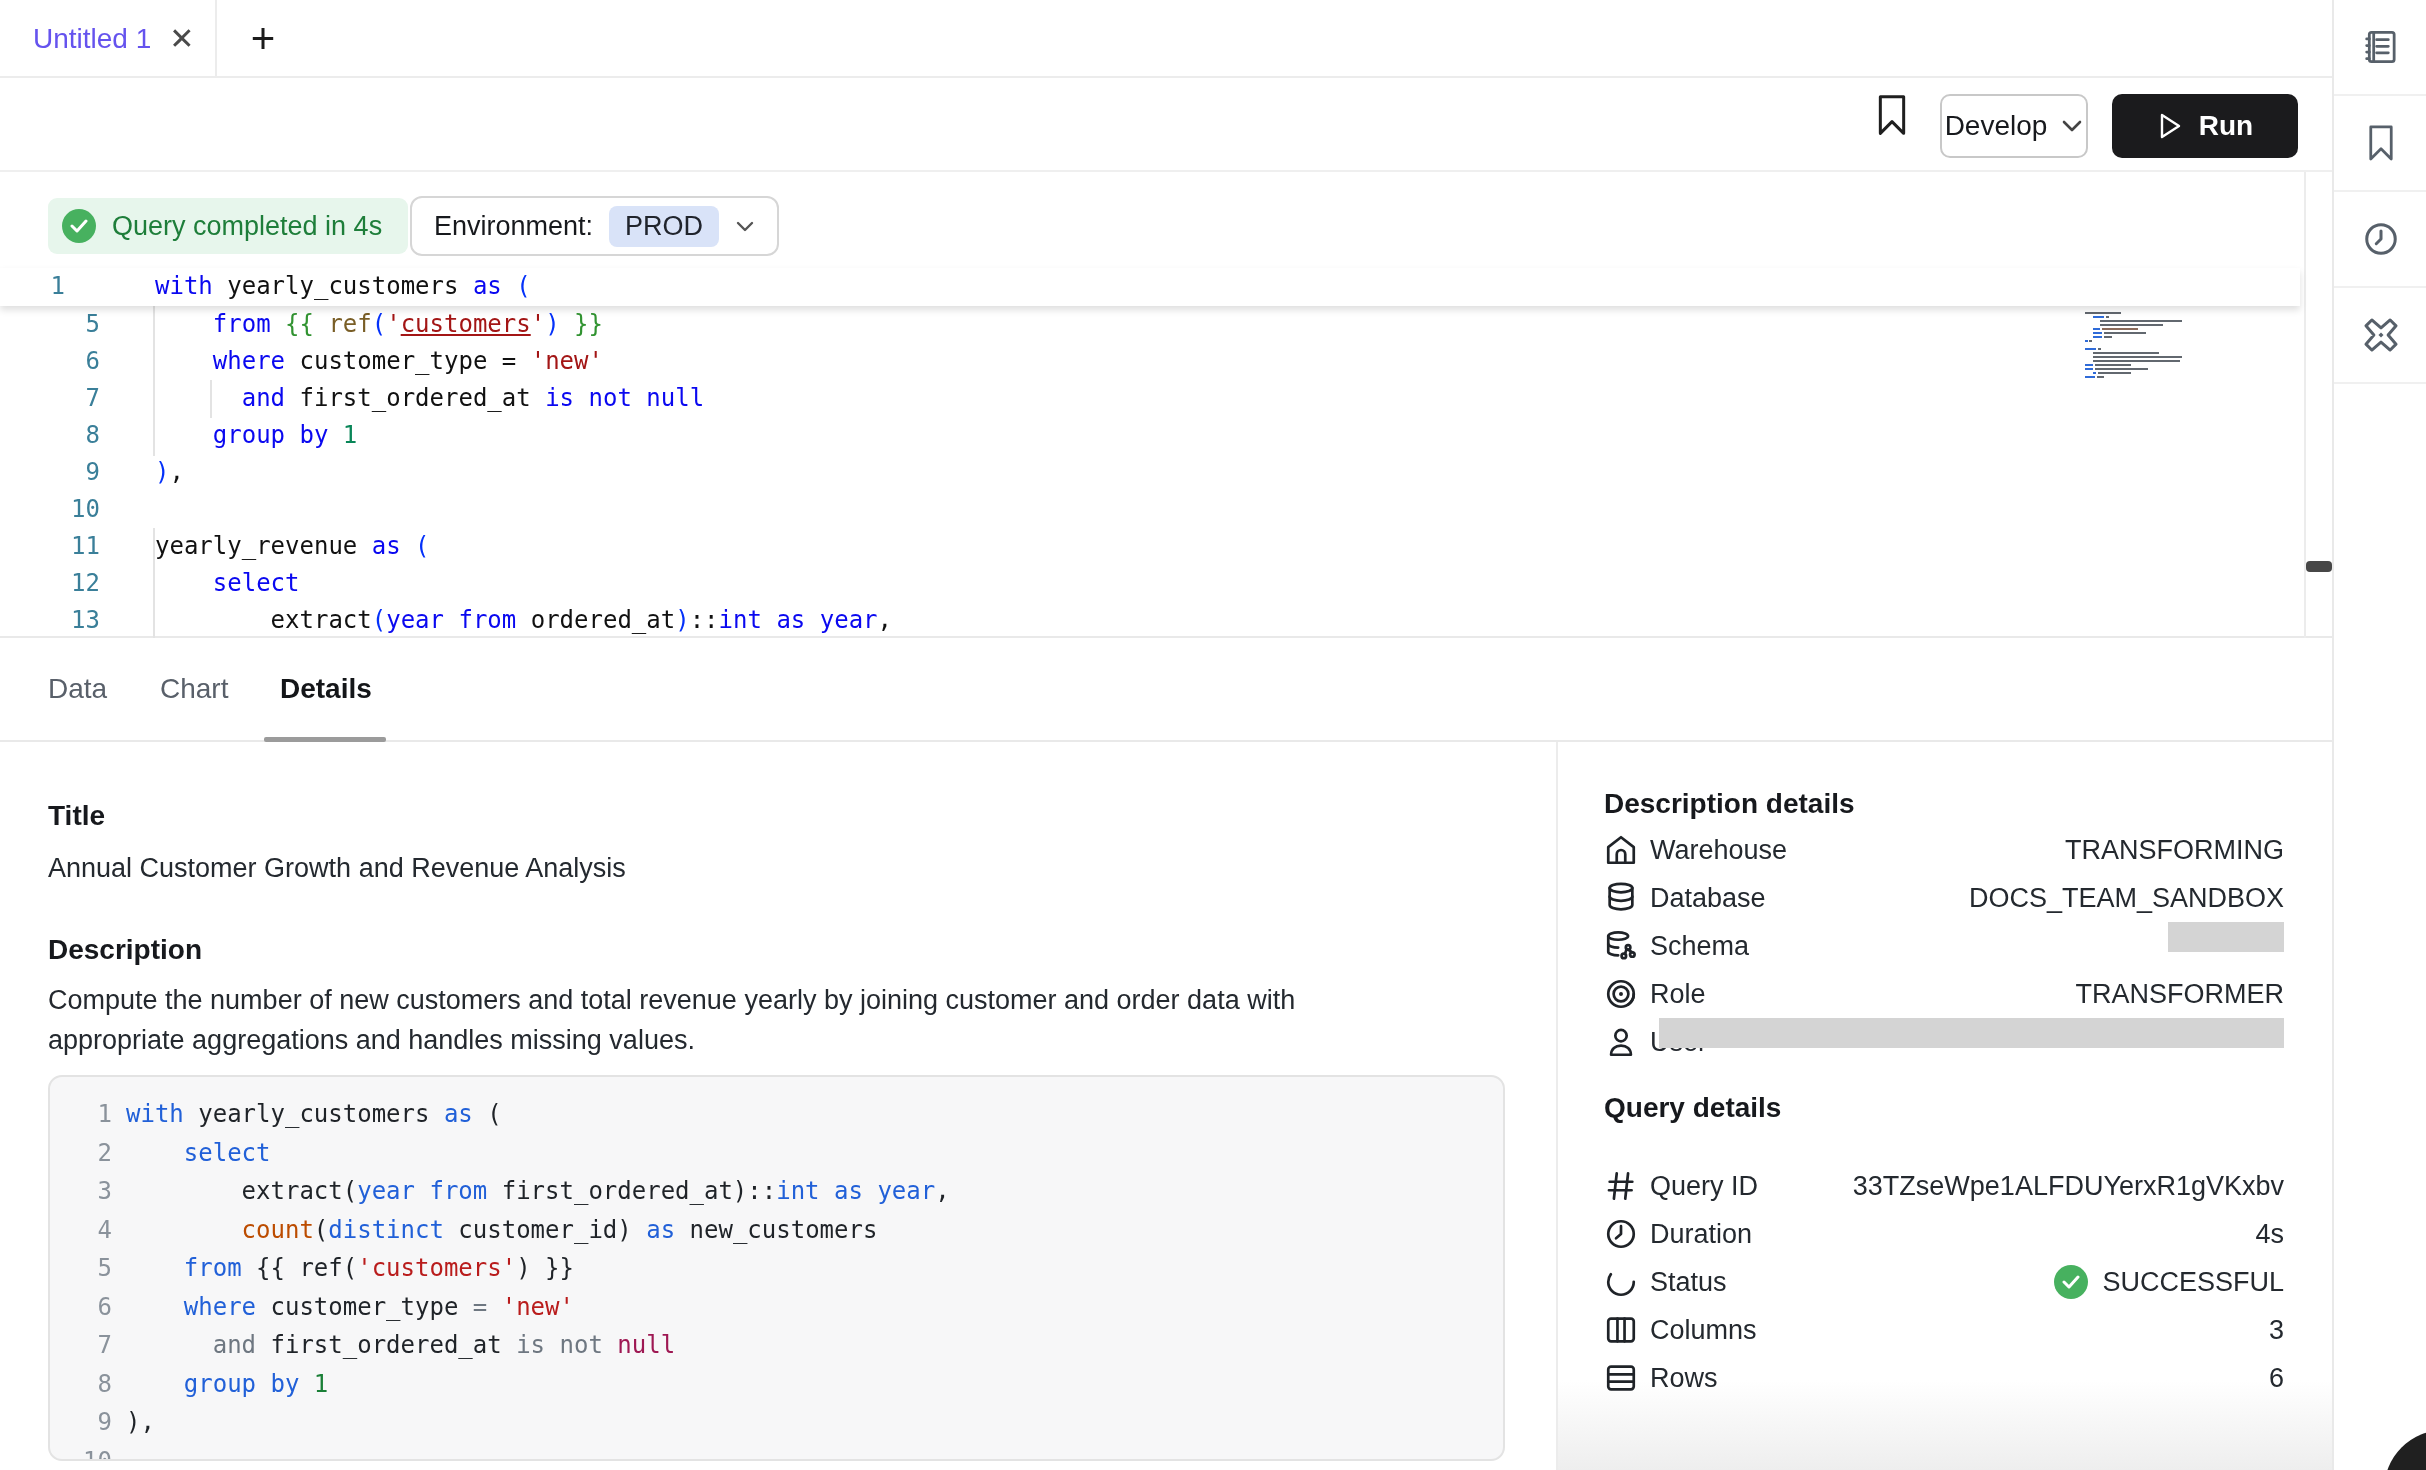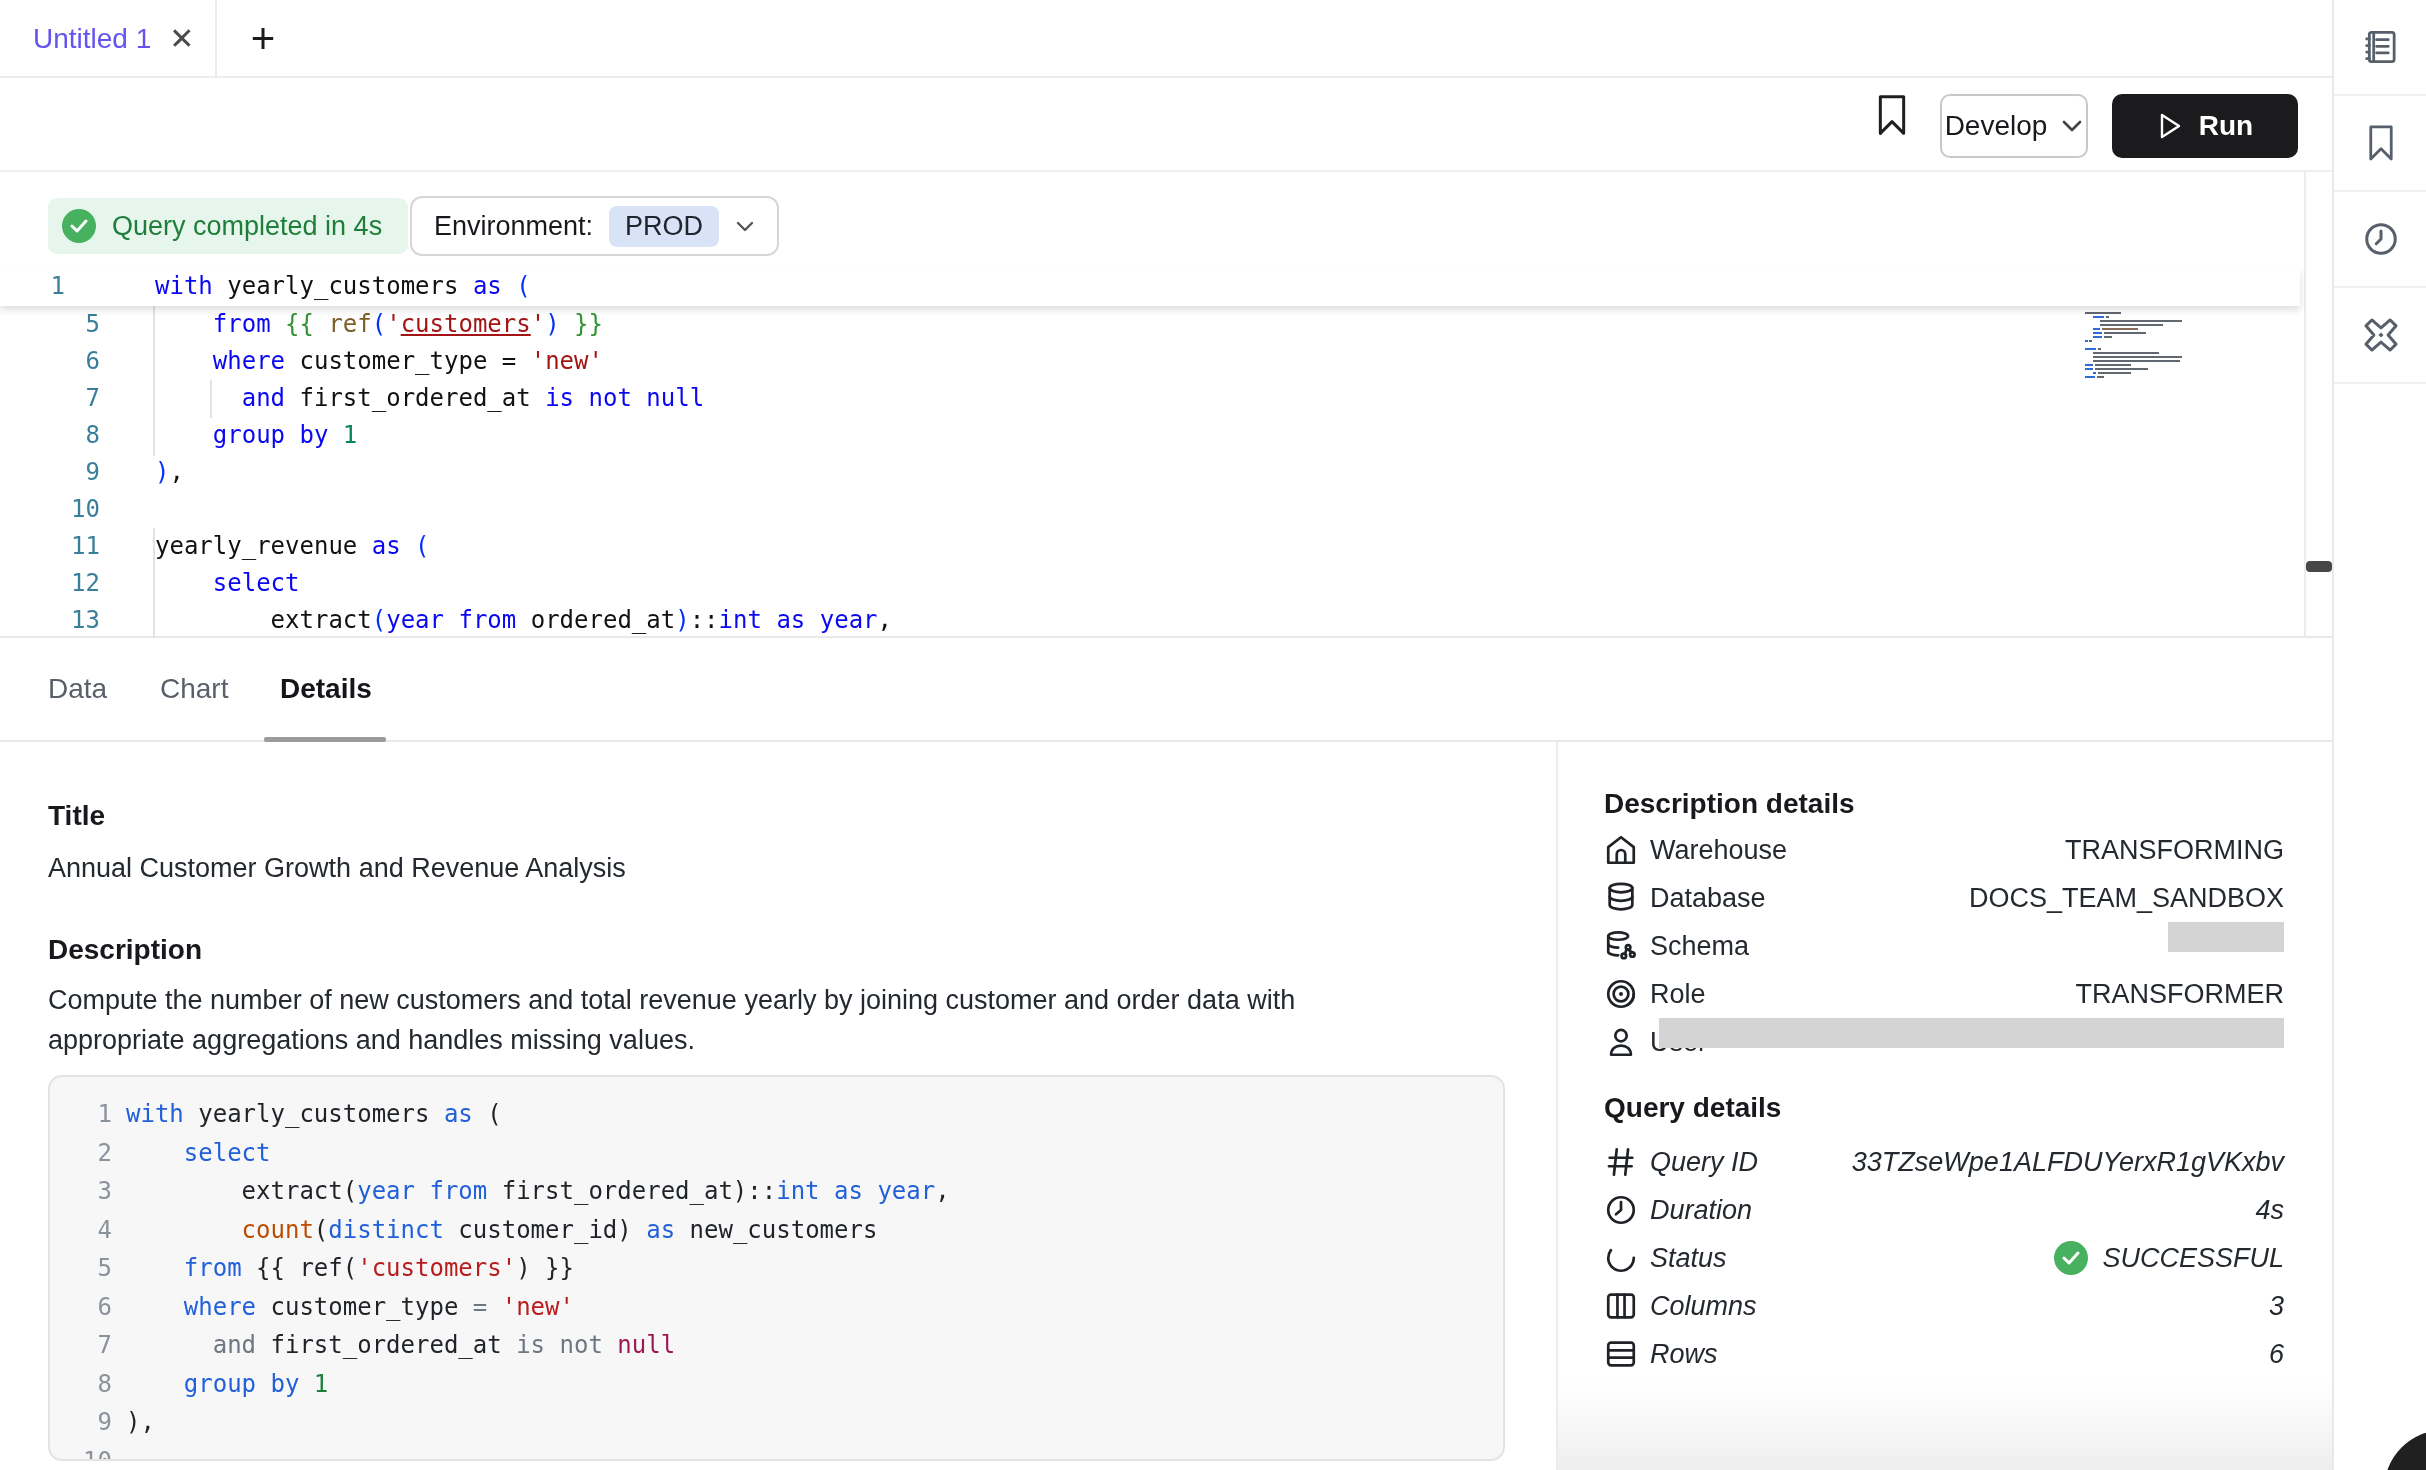--- a/index.html
+++ b/index.html
@@ -424,21 +424,21 @@
           </svg>
         </span>
         <span class="rlabel">User</span>
         <span class="rvalue">
           <span class="redact" style="width: 625px;"></span>
         </span>
       </div>
     </div>
 
   <div class="h-sec abs" style="left:1604px; top:1092px;">Query details</div>
-  <div class="abs" id="query-rows" style="left:1604px; top:1138px; width:680px;font-style:italic;">
+  <div class="abs" id="query-rows" style="left:1604px; top:1162px; width:680px;">
       <div class="info-row">
         <span class="ricon">
           <svg viewBox="0 0 24 24" width="34" height="34">
             <path d="M9 3 L7 21 M17 3 L15 21 M4 9 H20 M3.5 15 H19.5" fill="none" stroke="currentColor" stroke-width="1.9" stroke-linecap="round" stroke-linejoin="round"></path>
           </svg>
         </span>
         <span class="rlabel">Query ID</span>
         <span class="rvalue">
           <span>33TZseWpe1ALFDUYerxR1gVKxbv</span>
         </span>

